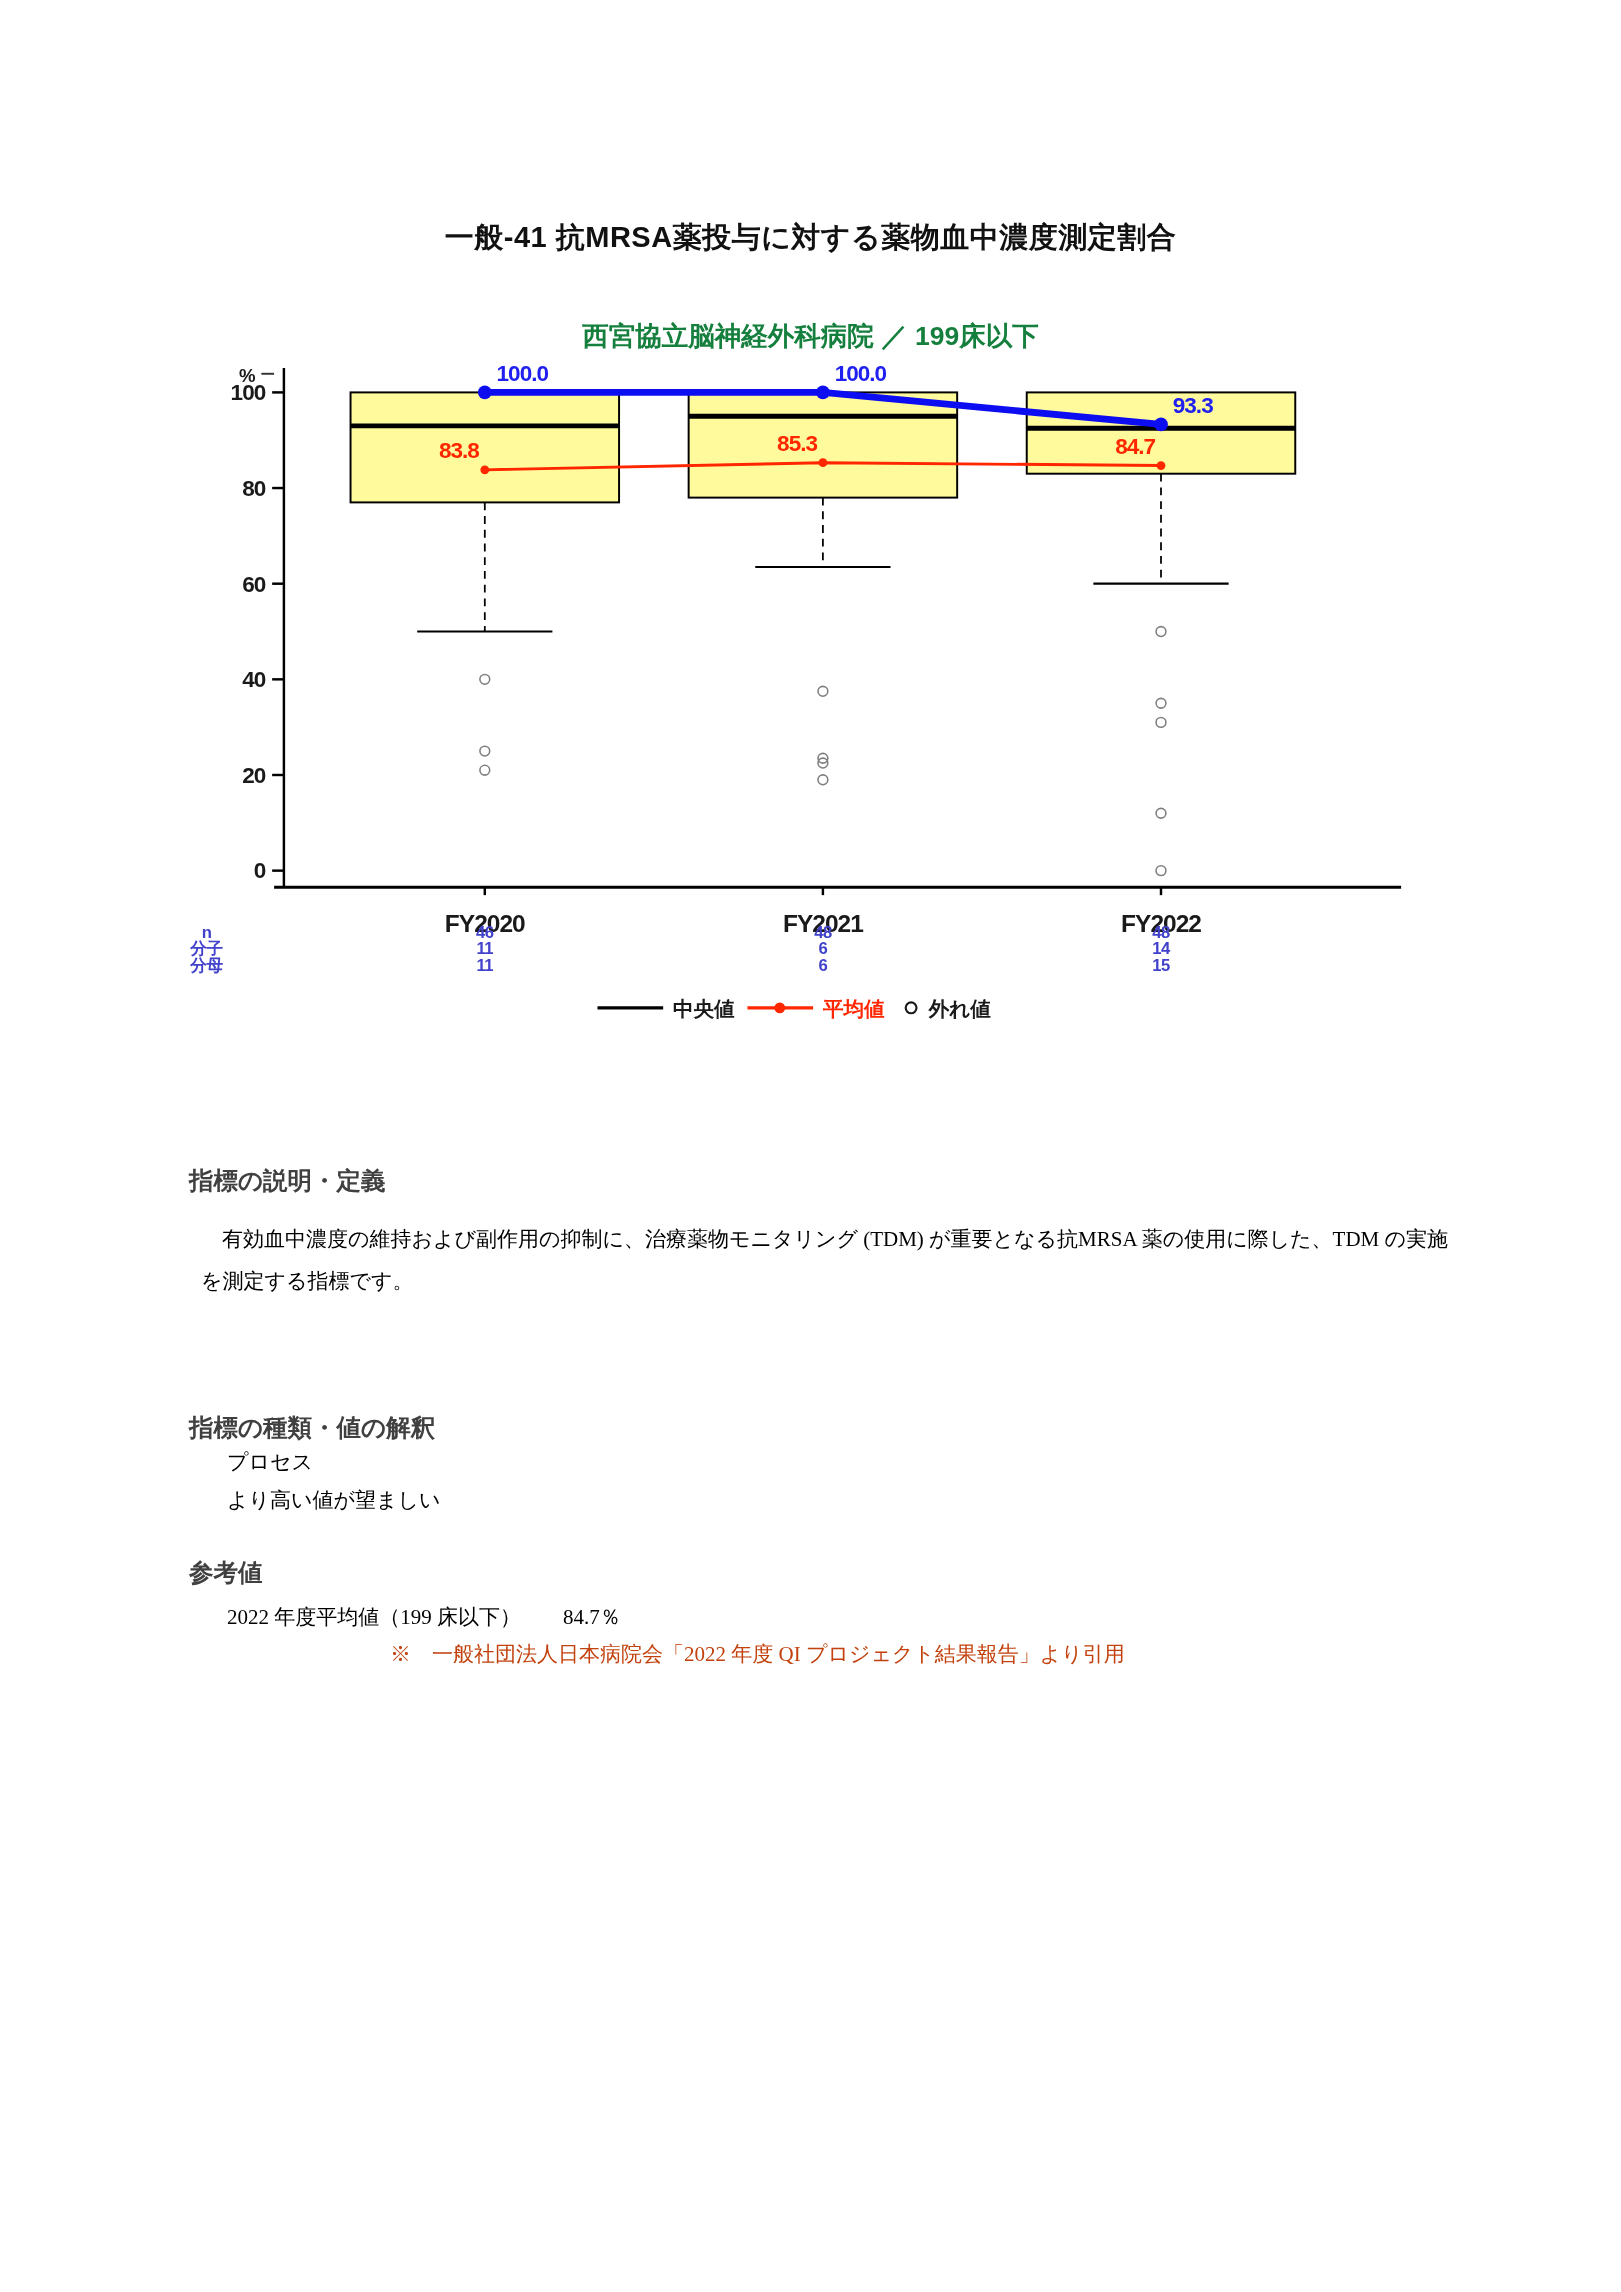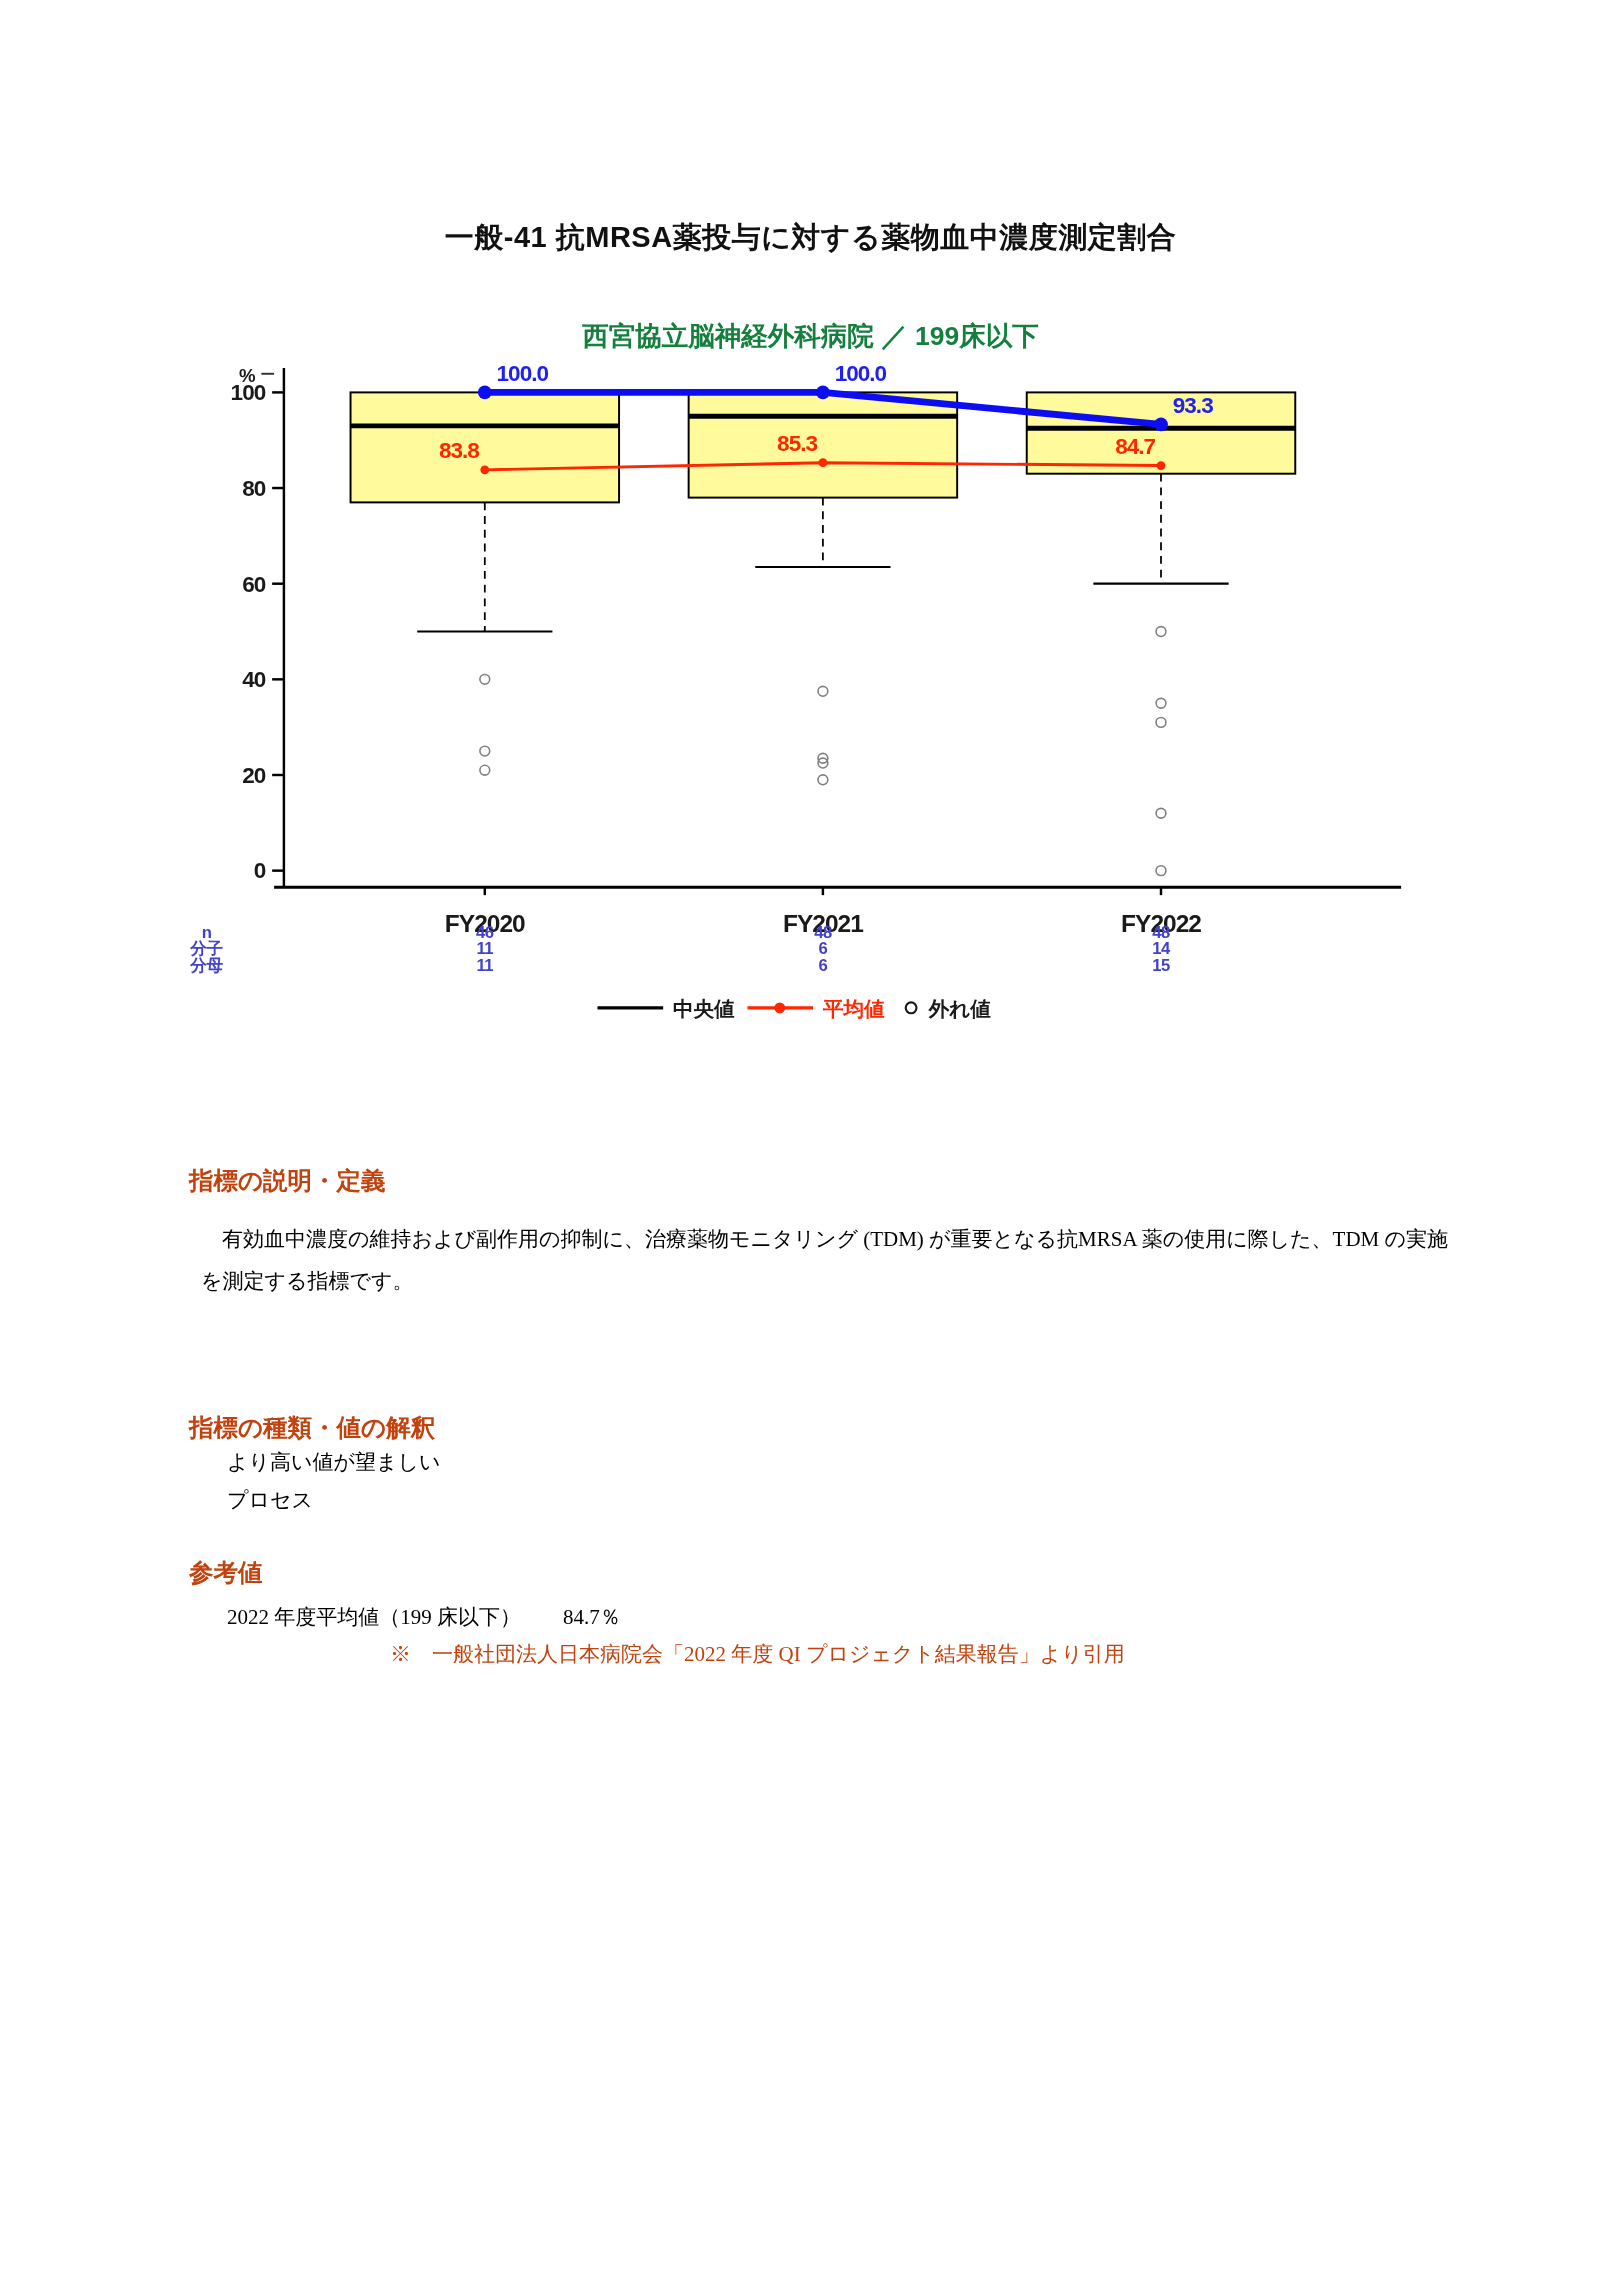--- a/index.html
+++ b/index.html
@@ -25,21 +25,21 @@
   svg text { font-family:"Liberation Sans", sans-serif; }
   .tick-label  { font-size:23px; font-weight:bold; fill:#1a1a1a; letter-spacing:-1px; }
   .unit-label  { font-size:19px; font-weight:bold; fill:#1a1a1a; }
   .xcat-label  { font-size:25px; font-weight:bold; fill:#1a1a1a; letter-spacing:-1px; }
   .val-label   { font-size:23px; font-weight:bold; letter-spacing:-1px; }
   .nrow        { font-size:17px; font-weight:bold; letter-spacing:-0.5px; }
   .legend-label{ font-size:21px; font-weight:bold; }
   
   .section-heading {
     position:absolute; left:189px; font-family:Liberation Mono, monospace;
-    font-size:24.5px; font-weight:bold; color:#c2410c;
+    font-size:24.5px; font-weight:bold; color:#404040;
   }
   .body-text {
     position:absolute; left:189px; width:1279px; font-family:"Liberation Serif", serif;
     font-size:21px; line-height:42px; color:#000;
   }
   .body-text p { margin:12px; }
   #def-heading    { top:1164px; }
   #def-paragraphs { top:1206px; }
   #interp-heading { top:1411px; }
   #interp-items   { top:1443px; left:227px; line-height:38px; }
@@ -137,22 +137,22 @@
       <text x="763" y="671" class="legend-label" fill="#1a1a1a">外れ値</text>
     </svg>
 
   <div class="section-heading" id="def-heading">指標の説明・定義</div>
   <div class="body-text" id="def-paragraphs">
     <p>　有効血中濃度の維持および副作用の抑制に、治療薬物モニタリング (TDM) が重要となる抗MRSA 薬の使用に際した、TDM の実施を測定する指標です。</p>
   </div>
 
   <div class="section-heading" id="interp-heading">指標の種類・値の解釈</div>
   <div class="body-text" id="interp-items">
+    <div>プロセス</div>
     <div>より高い値が望ましい</div>
-    <div>プロセス</div>
   </div>
 
   <div class="section-heading" id="ref-heading">参考値</div>
   <div class="body-text" id="ref-value">2022 年度平均値（199 床以下）　　84.7％</div>
   <div class="body-text" id="ref-citation">※　一般社団法人日本病院会「2022 年度 QI プロジェクト結果報告」より引用</div>
 
 </div>
 
 
 </body></html>

